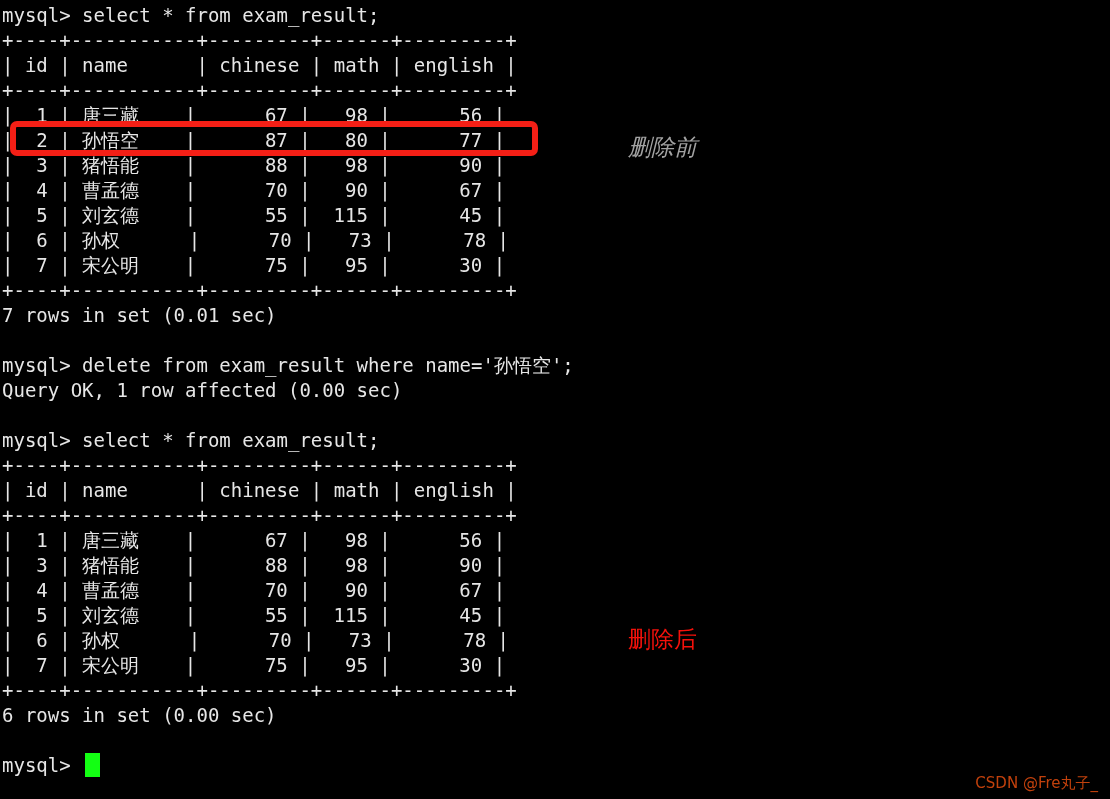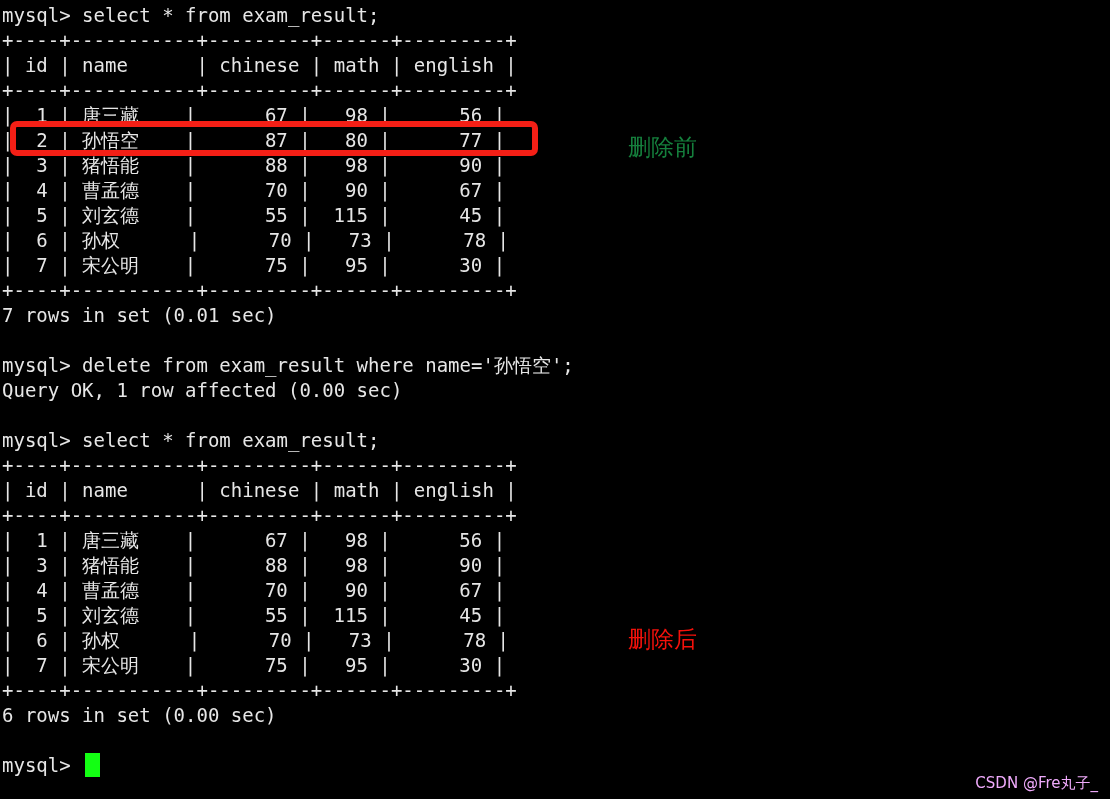--- a/index.html
+++ b/index.html
@@ -71,33 +71,33 @@
     font-weight: 400;
   }
   #annotation-before { left: 628px; top: 134px; }
   #annotation-after  { left: 628px; top: 588px; }
 
   
   #watermark {
     position: absolute;
     right: 12px;
     bottom: 6px;
-    color: #f0abfc;
+    color: #c2410c;
     font-family: "DejaVu Sans", "Liberation Sans", sans-serif;
     font-size: 15px;
     white-space: pre;
     margin-top: 20px;
   }
 </style>
 </head>
 <body style="background: rgb(0, 0, 0);">
 
 <div id="terminal" style="color: rgb(230, 230, 230);"><span class="tline">mysql&gt; select * from exam_result;</span><span class="tline">+----+-----------+---------+------+---------+</span><span class="tline">| id | name      | chinese | math | english |</span><span class="tline">+----+-----------+---------+------+---------+</span><span class="tline">|  1 | 唐三藏    |      67 |   98 |      56 |</span><span class="tline">|  2 | 孙悟空    |      87 |   80 |      77 |</span><span class="tline">|  3 | 猪悟能    |      88 |   98 |      90 |</span><span class="tline">|  4 | 曹孟德    |      70 |   90 |      67 |</span><span class="tline">|  5 | 刘玄德    |      55 |  115 |      45 |</span><span class="tline">|  6 | 孙权      |      70 |   73 |      78 |</span><span class="tline">|  7 | 宋公明    |      75 |   95 |      30 |</span><span class="tline">+----+-----------+---------+------+---------+</span><span class="tline">7 rows in set (0.01 sec)</span><span class="tline"></span><span class="tline">mysql&gt; delete from exam_result where name='孙悟空';</span><span class="tline">Query OK, 1 row affected (0.00 sec)</span><span class="tline"></span><span class="tline">mysql&gt; select * from exam_result;</span><span class="tline">+----+-----------+---------+------+---------+</span><span class="tline">| id | name      | chinese | math | english |</span><span class="tline">+----+-----------+---------+------+---------+</span><span class="tline">|  1 | 唐三藏    |      67 |   98 |      56 |</span><span class="tline">|  3 | 猪悟能    |      88 |   98 |      90 |</span><span class="tline">|  4 | 曹孟德    |      70 |   90 |      67 |</span><span class="tline">|  5 | 刘玄德    |      55 |  115 |      45 |</span><span class="tline">|  6 | 孙权      |      70 |   73 |      78 |</span><span class="tline">|  7 | 宋公明    |      75 |   95 |      30 |</span><span class="tline">+----+-----------+---------+------+---------+</span><span class="tline">6 rows in set (0.00 sec)</span><span class="tline"></span><span class="tline">mysql&gt; </span></div>
 
 <div id="highlight-box" style="border-color: rgb(244, 31, 22);"></div>
 
-<div class="annotation" id="annotation-before" style="color: #15803d;">删除前</div>
+<div class="annotation" id="annotation-before" style="color: #a3a3a3; font-style: italic;">删除前</div>
 
 <div class="annotation" id="annotation-after" style="color: rgb(244, 17, 11); margin-top: 38px;">删除后</div>
 
 <div id="cursor" style="background: rgb(19, 255, 19);"></div>
 
 <div id="watermark">CSDN @Fre丸子_</div>
 
 </body></html>

